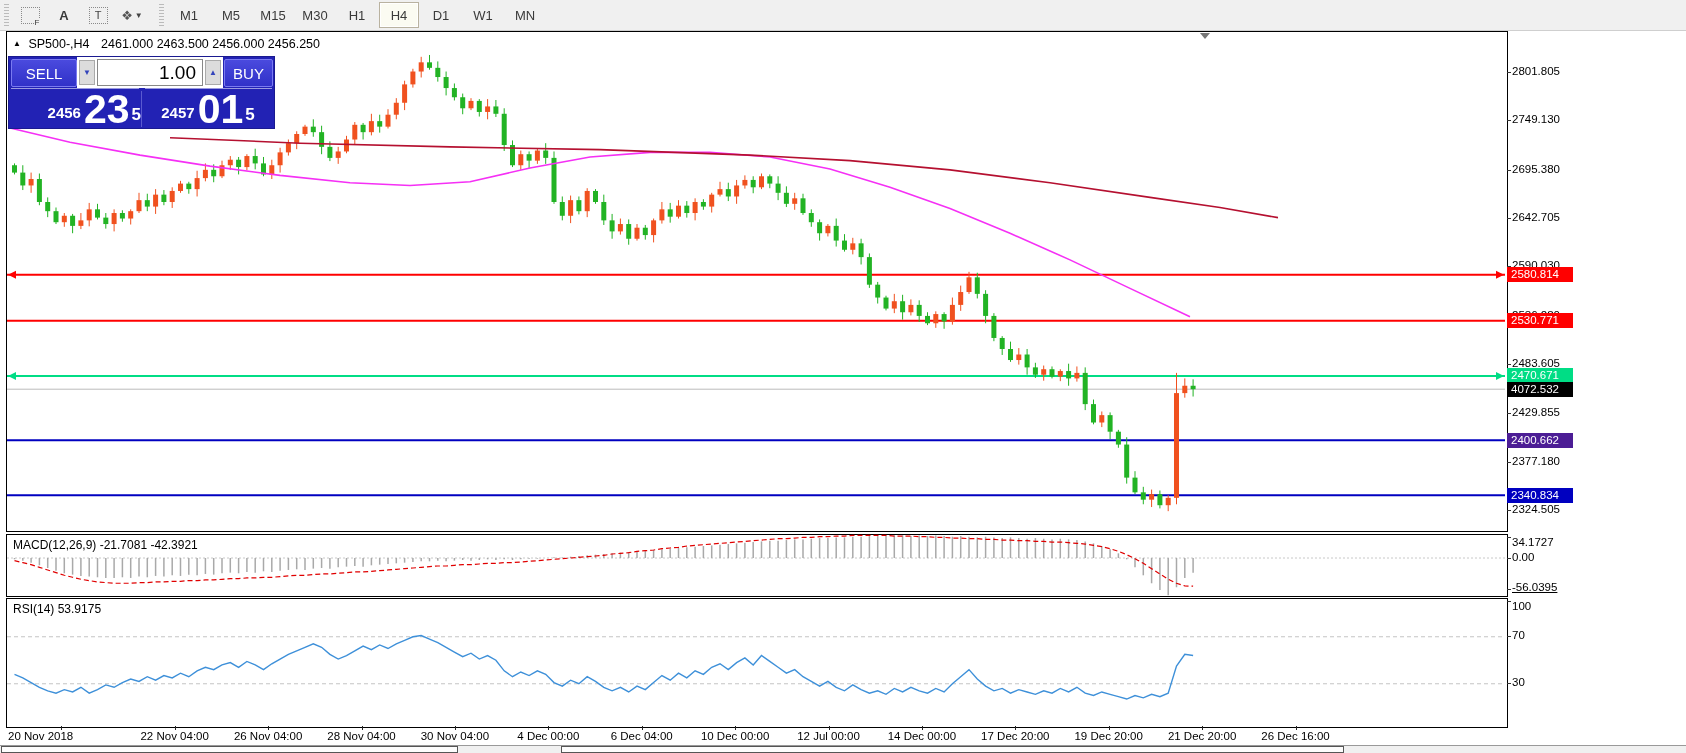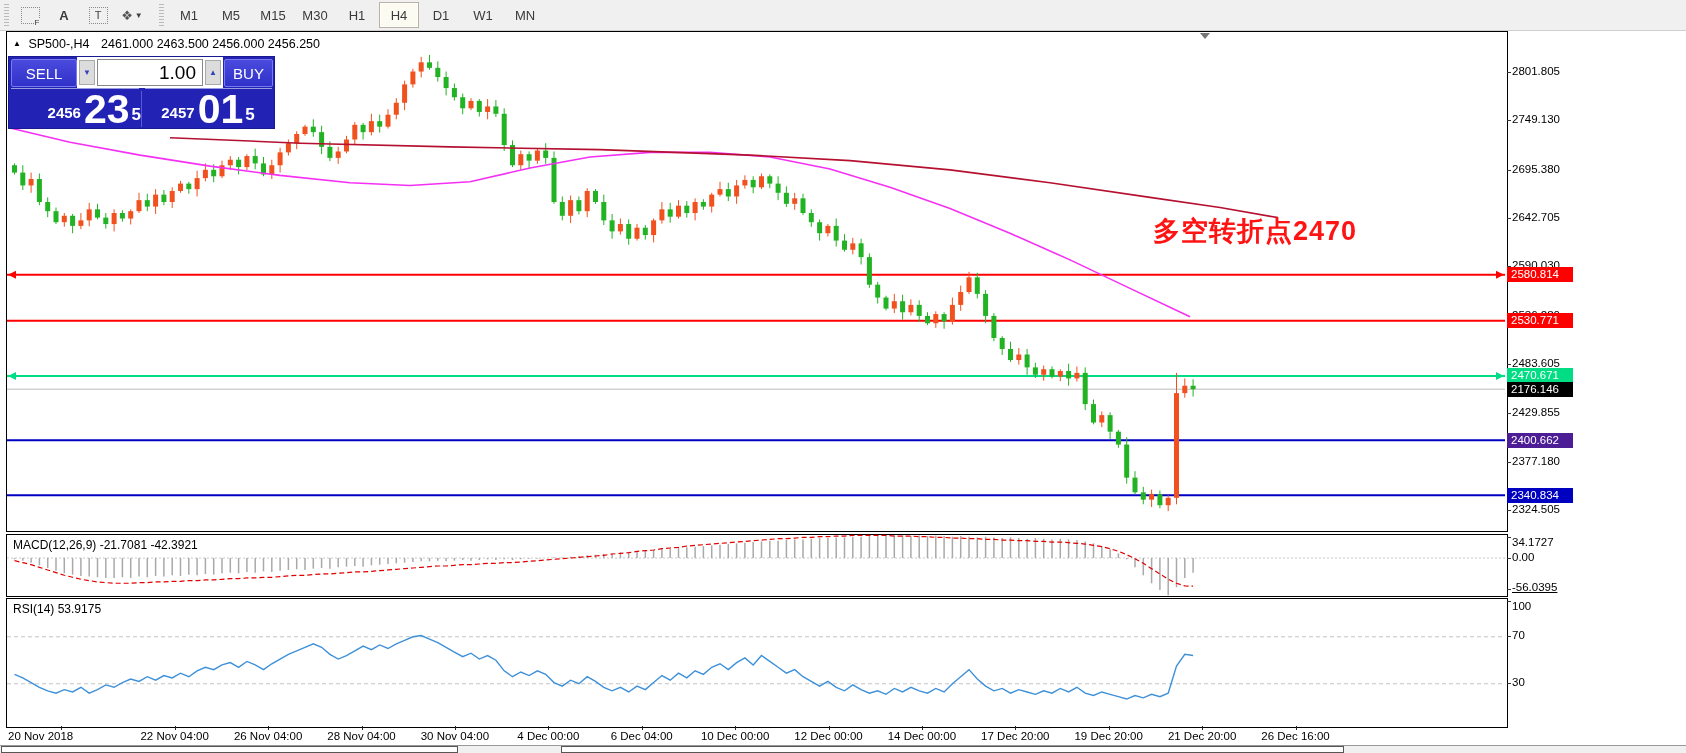--- a/index.html
+++ b/index.html
@@ -106,21 +106,20 @@
 <div class="pane" id="pane-macd"></div>
 <div class="pane" id="pane-rsi"></div>
 
 <div id="symbol-row">
   <span class="mk">▲</span>
   <span>SP500-,H4</span>
   <span style="margin-left:8px;">2461.000 2463.500 2456.000 2456.250</span>
 </div>
 
 <div id="shift-marker"></div>
-<div id="annotation">多空转折点2470</div>
 
 <div id="trade-panel">
   <div id="tp-top">
     <div class="tp-btn" id="sell-btn">SELL</div>
     <div id="spinner">
       <div class="spin-btn">▼</div>
       <input id="volume-field" value="1.00" style="">
       <div class="spin-btn">▲</div>
     </div>
     <div class="tp-btn" id="buy-btn">BUY</div>
@@ -160,21 +159,21 @@
       <div class="x-label" style="left: 355.5px; transform: translateX(-50%);">28 Nov 04:00</div>
       <div class="x-tick" style="left: 355.5px;"></div>
       <div class="x-label" style="left: 448.9px; transform: translateX(-50%);">30 Nov 04:00</div>
       <div class="x-tick" style="left: 448.9px;"></div>
       <div class="x-label" style="left: 542.3px; transform: translateX(-50%);">4 Dec 00:00</div>
       <div class="x-tick" style="left: 542.3px;"></div>
       <div class="x-label" style="left: 635.7px; transform: translateX(-50%);">6 Dec 04:00</div>
       <div class="x-tick" style="left: 635.7px;"></div>
       <div class="x-label" style="left: 729.1px; transform: translateX(-50%);">10 Dec 00:00</div>
       <div class="x-tick" style="left: 729.1px;"></div>
-      <div class="x-label" style="left: 822.5px; transform: translateX(-50%);">12 Dec 00:00</div>
+      <div class="x-label" style="left: 822.5px; transform: translateX(-50%);">12 Jul 00:00</div>
       <div class="x-tick" style="left: 822.5px;"></div>
       <div class="x-label" style="left: 915.9px; transform: translateX(-50%);">14 Dec 00:00</div>
       <div class="x-tick" style="left: 915.9px;"></div>
       <div class="x-label" style="left: 1009.3px; transform: translateX(-50%);">17 Dec 20:00</div>
       <div class="x-tick" style="left: 1009.3px;"></div>
       <div class="x-label" style="left: 1102.7px; transform: translateX(-50%);">19 Dec 20:00</div>
       <div class="x-tick" style="left: 1102.7px;"></div>
       <div class="x-label" style="left: 1196.1px; transform: translateX(-50%);">21 Dec 20:00</div>
       <div class="x-tick" style="left: 1196.1px;"></div>
       <div class="x-label" style="left: 1289.5px; transform: translateX(-50%);">26 Dec 16:00</div>
@@ -505,21 +504,21 @@
     <div class="axis-label" style="top:406.4px;">2429.855</div>
     <div class="axis-tick" style="top:461.8px;"></div>
     <div class="axis-label" style="top:454.8px;">2377.180</div>
     <div class="axis-tick" style="top:510.2px;"></div>
     <div class="axis-label" style="top:503.2px;">2324.505</div>
     <div class="badge" style="top:267.2px;background:#ff0000;">2580.814</div>
     <div class="badge" style="top:313.2px;background:#ff0000;">2530.771</div>
     <div class="badge" style="top:368.4px;background:#00dd85;">2470.671</div>
     <div class="badge" style="top:432.8px;background:#4c1d95;">2400.662</div>
     <div class="badge" style="top:487.7px;background:#0000c0;">2340.834</div>
-    <div class="badge" style="top:381.7px;background:#000000;">2176.146</div>
+    <div class="badge" style="top:381.7px;background:#000000;">4072.532</div>
     <div class="axis-tick" style="top:558px;"></div>
     <div class="axis-tick" style="top:537px;"></div>
     <div class="axis-tick" style="top:589px;"></div>
     <div class="axis-tick" style="top:601px;"></div>
     <div class="axis-tick" style="top:636px;"></div>
     <div class="axis-tick" style="top:683px;"></div>
     <svg width="1498" height="60" style="left:7px;top:535px;z-index:2;">
       <line x1="0" x2="1498" y1="23" y2="23" stroke="#c8c8c8" stroke-dasharray="2 2"></line>
       <g>
         <line x1="7.5" x2="7.5" y1="23" y2="24.33" stroke="#a9a9a9" stroke-width="1.5"></line>

